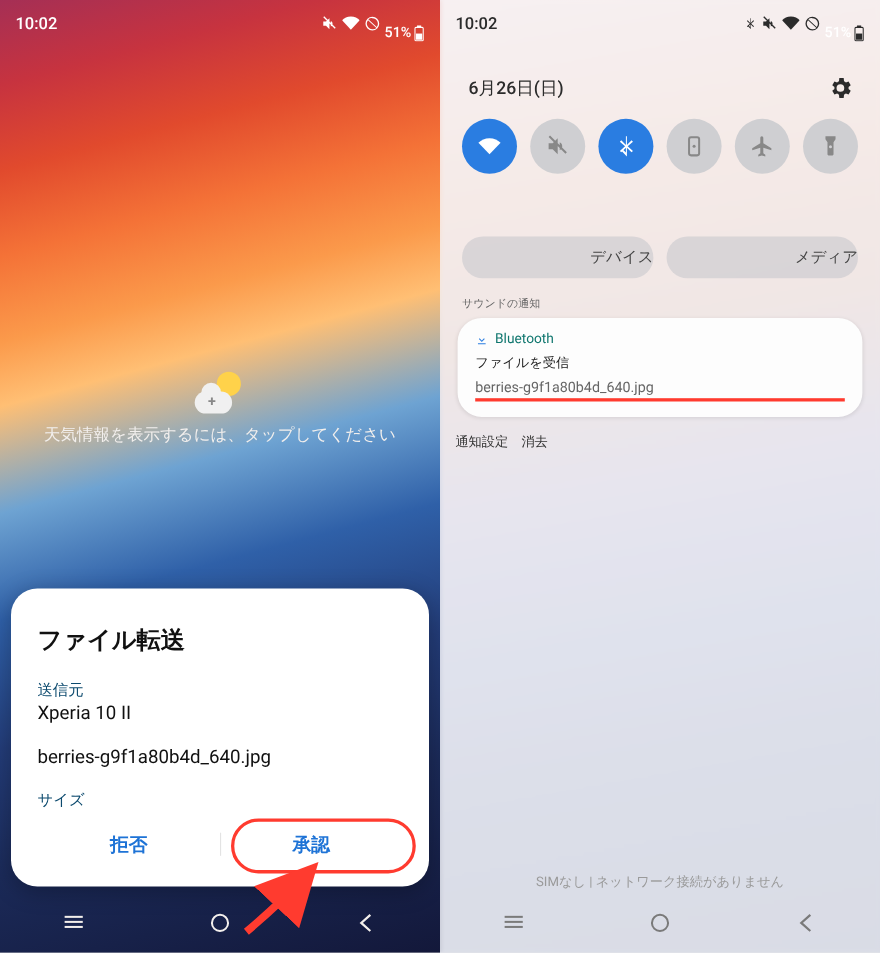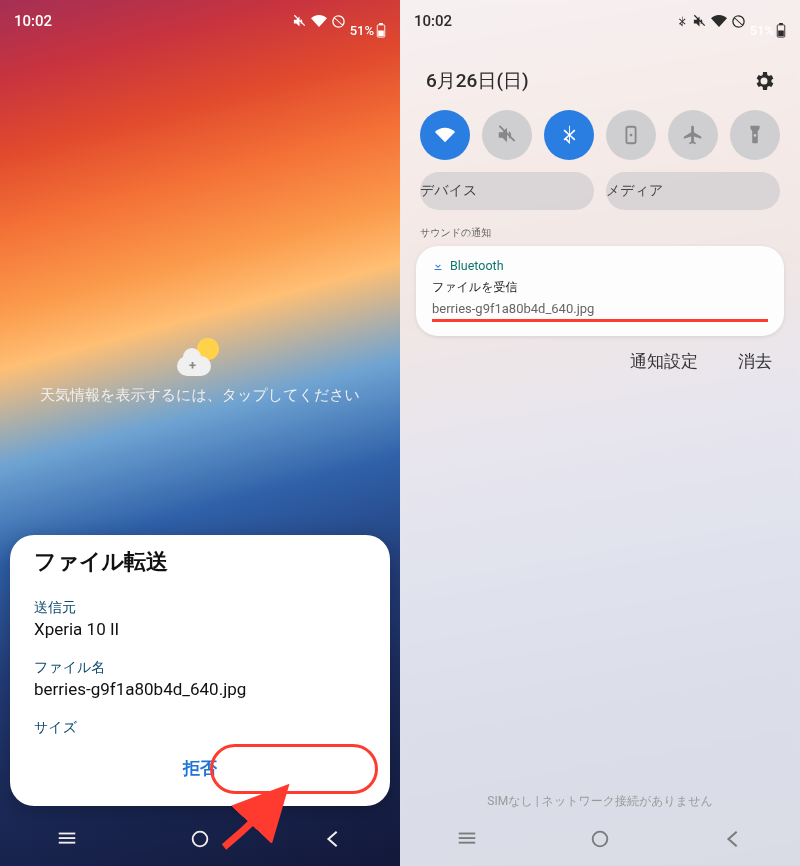--- a/index.html
+++ b/index.html
@@ -40,21 +40,21 @@
     position: relative;
   }
   .sun { position:absolute; right:4px; top:0; width:22px; height:22px; background:#ffd24a; border-radius:50%; }
   .cloud { position:absolute; left:0; bottom:2px; width:34px; height:20px; background:#f0f0f0; border-radius:12px; }
   .cloud::before { content:""; position:absolute; left:6px; top:-8px; width:18px; height:18px; background:#f0f0f0; border-radius:50%; }
   .cloud .plus { position:absolute; left:12px; top:2px; color:#888; font-size:13px; font-weight:bold; }
 
   .sheet {
     position: absolute; left: 10px; right: 10px; bottom: 60px;
     background: #fff; border-radius: 24px;
-    padding: 12px 24px 16px;
+    padding: 32px 24px 16px;
     box-shadow: 0 4px 20px rgba(0,0,0,.25);
   }
   .sheet h2 { font-size: 22px; font-weight: 600; color:#111; margin-bottom: 22px; }
   .field-label { color:#0c4a6e; font-size: 14px; margin-bottom: 2px; }
   .field-value { color:#111; font-size: 17px; margin-bottom: 20px; }
   .sheet-actions { display:flex; border-top: none; margin-top: 4px; }
   .sheet-btn {
     flex:1; text-align:center; padding: 16px 0 10px;
     color:#1e73d6; font-size: 17px; font-weight: 700;
     position: relative;
@@ -93,53 +93,53 @@
   .status-bar.dark { color:#2b2b2b; }
   .status-bar.dark svg { fill:#2b2b2b; }
   .status-bar.dark .battery { color:#2b2b2b; }
 
   .shade-content {
     position: relative; z-index: 2;
     padding: 40px 14px 0 14px;
     color:#2b2b2b;
   }
   .date-row { display:flex; justify-content:space-between; align-items:center; padding: 28px 10px 14px 12px; }
-  .date-text { font-size: 19px; font-weight: 500; }
+  .date-text { font-size: 16px; font-weight: 500; }
   .gear { width:24px; height:24px; fill:#2b2b2b; }
 
   .qs-row { display:flex; gap: 12px; padding: 2px 6px 12px; }
   .qs {
     width:50px; height:50px; border-radius:50%;
     display:flex; align-items:center; justify-content:center;
     background:#cfcfd2;
   }
   .qs.active { background:#2a7de1; }
   .qs svg { fill:#fff; width:22px; height:22px; }
   .qs:not(.active) svg { fill:#888; }
 
   .chip-row { display:flex; gap:12px; padding: 0 6px 14px; }
   .chip {
     flex:1; background: rgba(200,200,205,.6);
-    border-radius: 22px; text-align:left;
-    padding: 10px 0; font-size:14px; color:#444;
+    border-radius: 22px; text-align:right;
+    padding: 10px 0; font-size:14px; color:#444;margin-top:45px;
   }
 
   .section-label { font-size:10px; color:#666; padding: 2px 6px 6px; }
 
   .notif-card {
     background:#fdfdfd; border-radius: 22px;
     padding: 12px 16px 14px; margin: 0 2px;
     box-shadow: 0 1px 4px rgba(0,0,0,.1);
   }
   .notif-head { display:flex; align-items:center; gap:6px; color:#0f766e; font-size:12.5px; margin-bottom:6px;}
   .notif-title { font-size:12px; color:#222; margin-bottom:2px; }
   .notif-sub { font-size:13px; color:#666; }
   .underline-red { border-bottom: 3px solid #ff3b2f; padding-bottom: 2px; margin-top:1px; }
 
-  .action-row { display:flex; justify-content:flex-end; gap:40px; padding: 14px 14px 0 0; font-size:17px; color:#333; }
+  .action-row { display:flex; gap:12px; padding: 14px 14px 0 0; font-size:12px; color:#333; }
 
   .sim-msg {
     position:absolute; left:0; right:0; bottom: 56px;
     text-align:center; font-size:12px; color:#9a9a9a;
   }
 </style>
 </head>
 <body>
 
 <div class="phone phone-left">
@@ -176,27 +176,27 @@
     </div>
     <div>天気情報を表示するには、タップしてください</div>
   </div>
 
   <div class="sheet">
     <h2>ファイル転送</h2>
 
     <div class="field-label">送信元</div>
     <div class="field-value">Xperia 10 II</div>
 
-    <div class="field-label">ファイル名</div>
     <div class="field-value">berries-g9f1a80b4d_640.jpg</div>
 
     <div class="field-label">サイズ</div>
 
     <div class="sheet-actions">
       <div class="sheet-btn">拒否</div>
+      <div class="sheet-btn">承認</div>
     </div>
   </div>
 
   <div class="highlight-oval" style="left:210px; width:168px; top:744px; height:50px;"></div>
   <svg class="arrow-annot" style="left:214px; top:782px; width:90px; height:70px;" viewBox="0 0 90 70">
     <defs>
         <marker id="ah" markerWidth="8" markerHeight="8" refX="6" refY="4" orient="auto">
       <path d="M0 0 L8 4 L0 8 Z" fill="#ff3b2f"></path>
         </marker>
       </defs>

